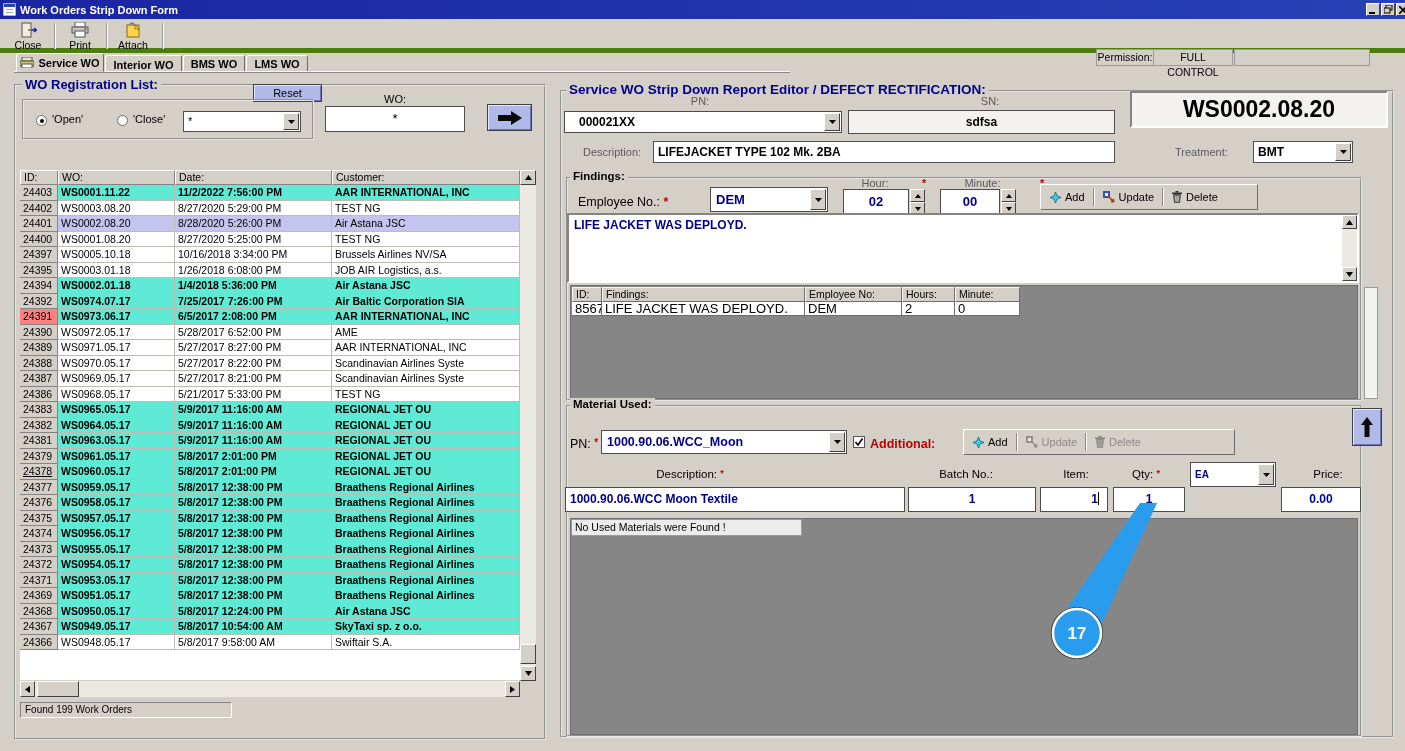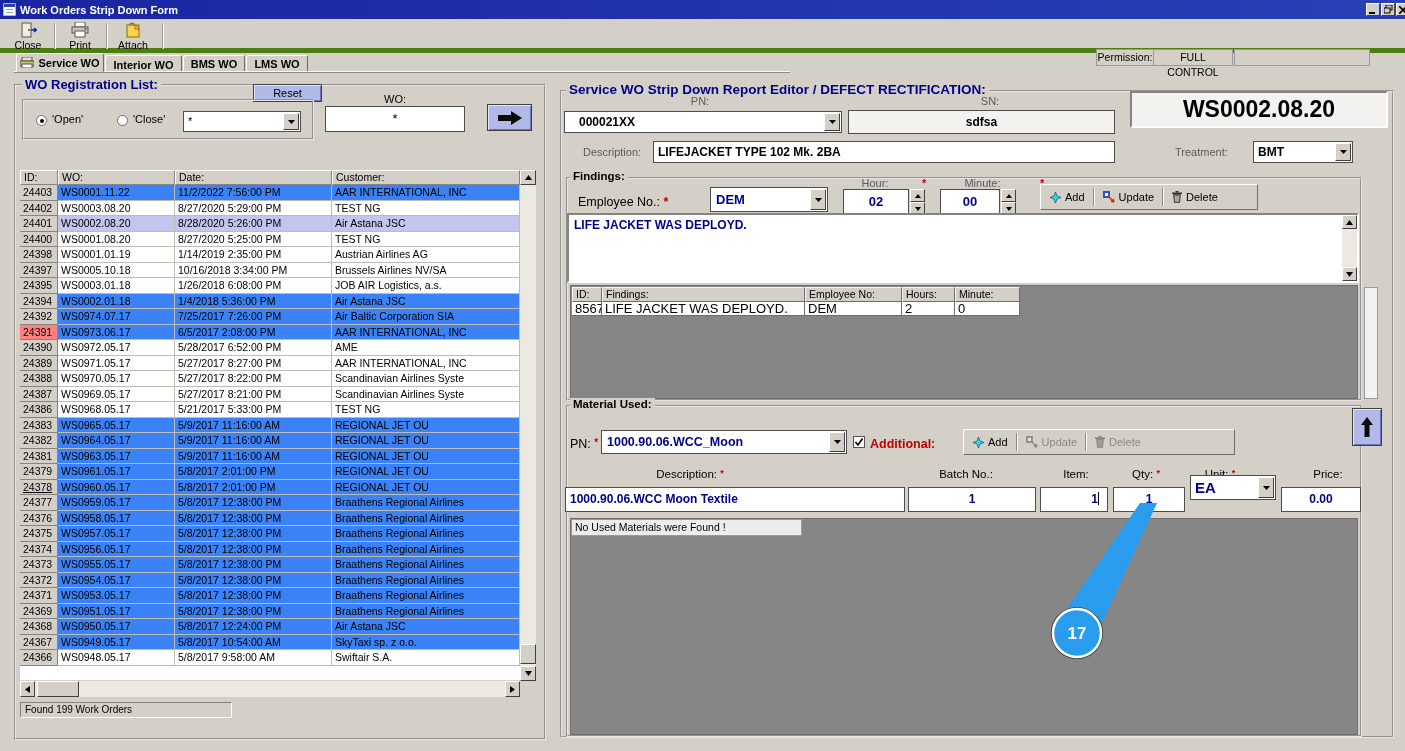--- a/index.html
+++ b/index.html
@@ -45,21 +45,21 @@
   .redstar { color:#c00000; font-weight:bold; }
   .graylbl { color:#5a5a5a; font-size:11px; }
 
   
   .wo-hcell { background:#d4d0c8; border:1px solid; border-color:#fff #848484 #848484 #fff;
     font-size:10.5px; line-height:13px; padding-left:3px; overflow:hidden; white-space:nowrap; flex:none; }
   .wo-row { display:flex; height:15.5px; flex:none; }
   .wo-cell { font-size:10.5px; line-height:15px; padding-left:3px; border-right:1px solid #bdbdb4;
     border-bottom:1px solid #bdbdb4; overflow:hidden; white-space:nowrap; flex:none; }
   .id-cell { background:#d4d0c8; border-right:1px solid #848484; border-bottom:1px solid #848484; }
-  .yel { background:#3b82f6; } .wht { background:#fff; } .sel { background:#c4c4ee; }
+  .yel { background:#5eead4;font-weight:bold; } .wht { background:#fff; } .sel { background:#c4c4ee; }
   .alert { background:#ff8080; }
 
   
   .sb { background:#ece9e2; }
   .sbtn { background:#d4d0c8; border:1px solid; border-color:#fff #404040 #404040 #fff;
     display:flex; align-items:center; justify-content:center; }
 
   
   .fg-hcell { background:#d4d0c8; border:1px solid; border-color:#f4f4f4 #6e6e6e #6e6e6e #f4f4f4;
     font-size:10.5px; line-height:13px; padding-left:3px; overflow:hidden; white-space:nowrap; flex:none; }
@@ -226,26 +226,20 @@
         <div class="wo-cell sel" style="width: 157px;">8/28/2020 5:26:00 PM</div>
         <div class="wo-cell sel" style="width: 188px;">Air Astana JSC</div>
       </div>
       <div class="wo-row">
         <div class="wo-cell id-cell" style="width: 38px;">24400</div>
         <div class="wo-cell wht" style="width: 117px;">WS0001.08.20</div>
         <div class="wo-cell wht" style="width: 157px;">8/27/2020 5:25:00 PM</div>
         <div class="wo-cell wht" style="width: 188px;">TEST NG</div>
       </div>
       <div class="wo-row">
-        <div class="wo-cell id-cell" style="width: 38px;">24398</div>
-        <div class="wo-cell wht" style="width: 117px;">WS0001.01.19</div>
-        <div class="wo-cell wht" style="width: 157px;">1/14/2019 2:35:00 PM</div>
-        <div class="wo-cell wht" style="width: 188px;">Austrian Airlines AG</div>
-      </div>
-      <div class="wo-row">
         <div class="wo-cell id-cell" style="width: 38px;">24397</div>
         <div class="wo-cell wht" style="width: 117px;">WS0005.10.18</div>
         <div class="wo-cell wht" style="width: 157px;">10/16/2018 3:34:00 PM</div>
         <div class="wo-cell wht" style="width: 188px;">Brussels Airlines NV/SA</div>
       </div>
       <div class="wo-row">
         <div class="wo-cell id-cell" style="width: 38px;">24395</div>
         <div class="wo-cell wht" style="width: 117px;">WS0003.01.18</div>
         <div class="wo-cell wht" style="width: 157px;">1/26/2018 6:08:00 PM</div>
         <div class="wo-cell wht" style="width: 188px;">JOB AIR Logistics, a.s.</div>
@@ -635,21 +629,21 @@
   <span class="abs" style="left:1106px;top:468px;width:80px;text-align:center;font-size:11.5px;"><span>Qty:</span> <span class="redstar" style="font-size:9px;vertical-align:top;">*</span></span>
   <span class="abs" style="left:1180px;top:468px;width:80px;text-align:center;font-size:11.5px;"><span>Unit:</span> <span class="redstar" style="font-size:9px;vertical-align:top;">*</span></span>
   <span class="abs" style="left:1288px;top:468px;width:80px;text-align:center;font-size:11.5px;">Price:</span>
 
   <div class="abs field" style="left:565px;top:487px;width:340px;height:25px;line-height:23px;padding-left:4px;font-weight:bold;font-size:12px;color:#00008b;">1000.90.06.WCC Moon Textile</div>
   <div class="abs field" style="left:908px;top:487px;width:128px;height:25px;line-height:23px;text-align:center;font-weight:bold;font-size:12px;color:#00008b;">1</div>
   <div class="abs field" style="left:1040px;top:487px;width:68px;height:25px;line-height:23px;text-align:right;padding-right:8px;font-weight:bold;font-size:12px;color:#00008b;">
     <span>1</span><span style="display:inline-block;width:1px;height:13px;background:#000;vertical-align:-2px;"></span>
   </div>
   <div class="abs field" style="left:1113px;top:487px;width:72px;height:25px;line-height:23px;text-align:center;font-weight:bold;font-size:12px;color:#00008b;">1</div>
-  <div class="abs field" style="left:1190px;top:475px;width:86px;height:25px;line-height:23px;padding-left:4px;font-weight:bold;font-size:15px;color:#00008b;">
+  <div class="abs field" style="left:1190px;top:462px;width:86px;height:25px;line-height:23px;padding-left:4px;font-weight:bold;font-size:10px;color:#00008b;">
     <span>EA</span>
     <span class="ddbtn">
         <svg width="7" height="4">
           <polygon points="0,0 7,0 3.5,4" fill="#000"></polygon>
         </svg>
       </span>
   </div>
   <div class="abs field" style="left:1281px;top:487px;width:80px;height:25px;line-height:23px;text-align:center;font-weight:bold;font-size:12px;color:#00008b;">0.00</div>
 
   <div class="abs graygrid" style="left:570px;top:518px;width:788px;height:217px;"></div>

